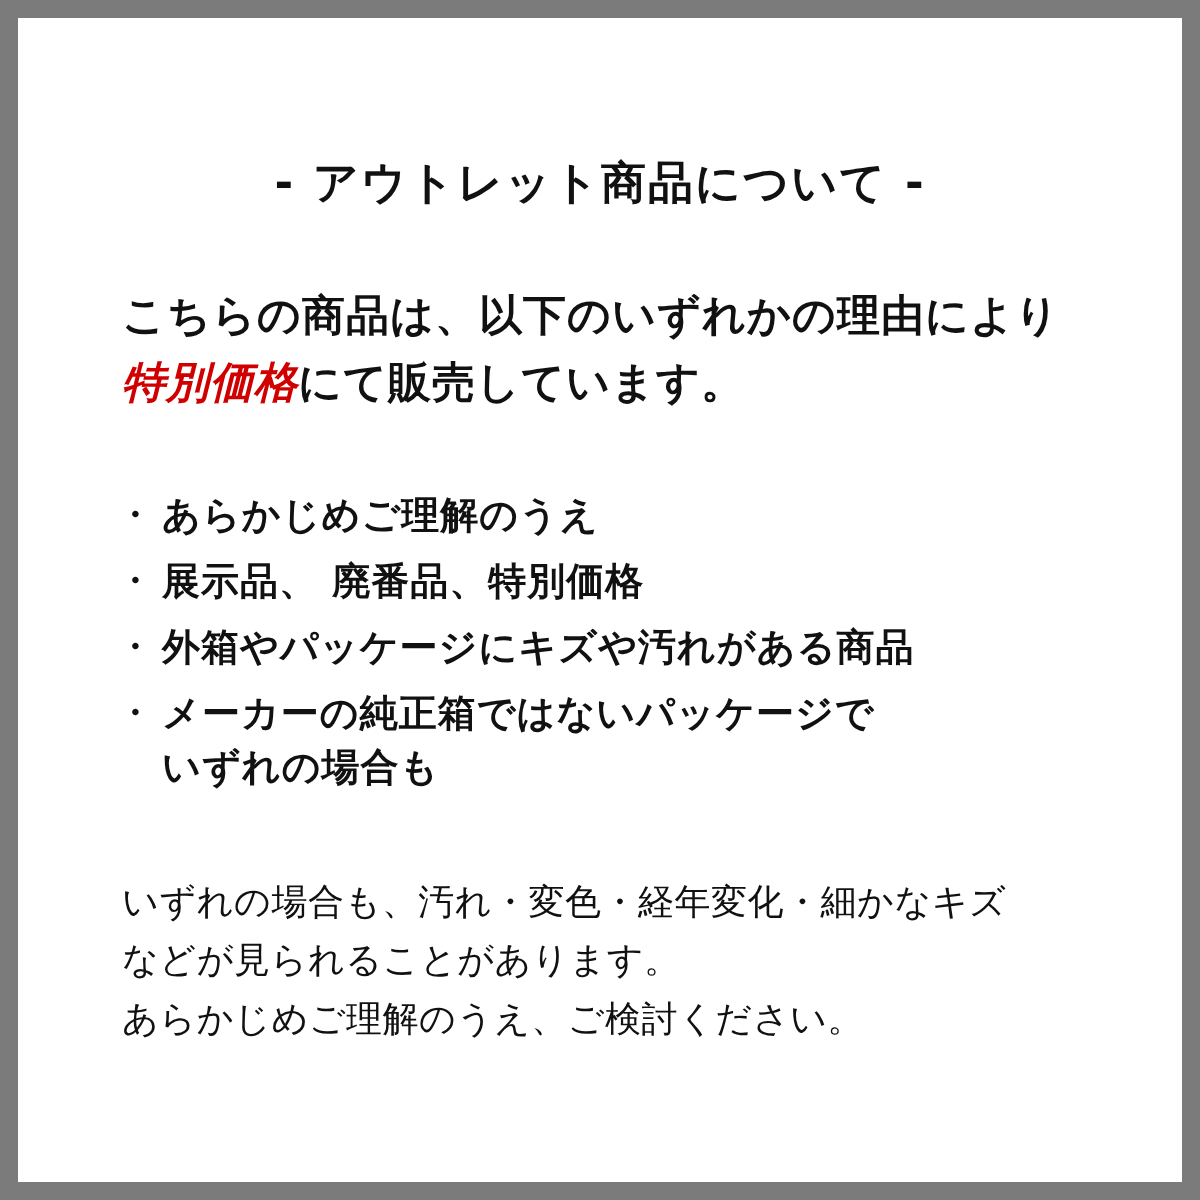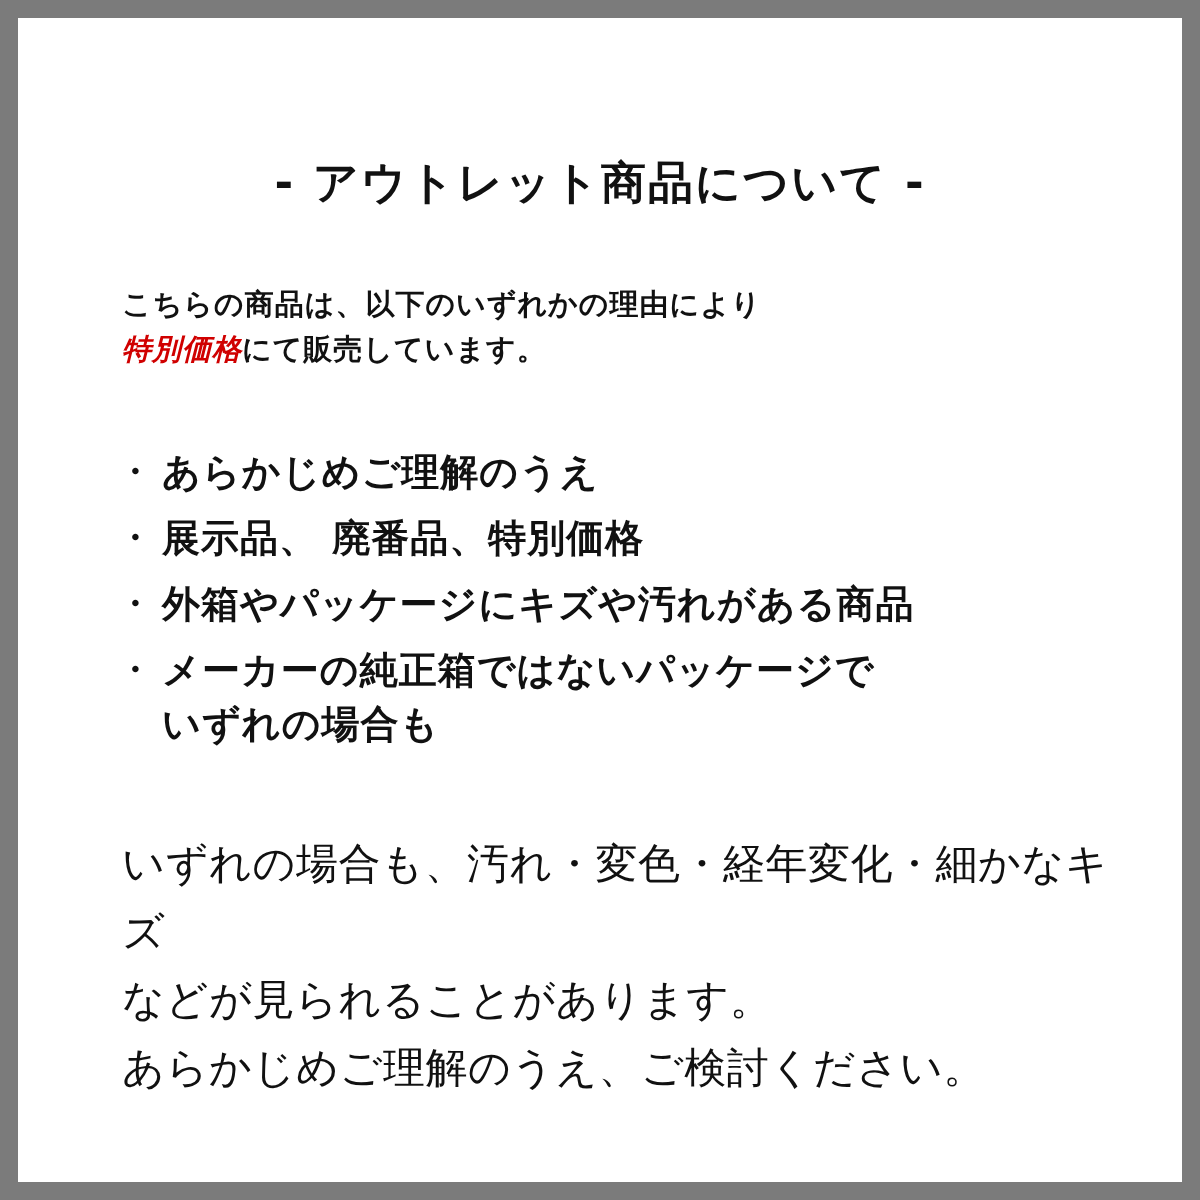--- a/index.html
+++ b/index.html
@@ -37,21 +37,21 @@
     font-weight: bold;
     color: #111111;
     letter-spacing: 2px;
     margin-top: 110px;
     line-height: 1.2;
   }
   .lead {
     margin-top: 72px;
     padding-left: 92px;
     padding-right: 40px;
-    font-size: 29px;
+    font-size: 43px;
     font-weight: bold;
     color: #111111;
     line-height: 1.55;
     letter-spacing: 1px;
   }
   .highlight {
     color: #d00000;
     font-style: italic;
   }
   .bullets {
@@ -77,21 +77,21 @@
     line-height: 1.5;
   }
   .bullet-text {
     flex: 1 1 auto;
     white-space: pre-line;
   }
   .note {
     margin-top: 78px;
     padding-left: 92px;
     padding-right: 40px;
-    font-size: 42px;
+    font-size: 36px;
     color: #111111;
     line-height: 1.62;
     letter-spacing: 0.5px;
     white-space: pre-line;
     font-weight: normal;
   }
 </style>
 </head>
 <body>
 

